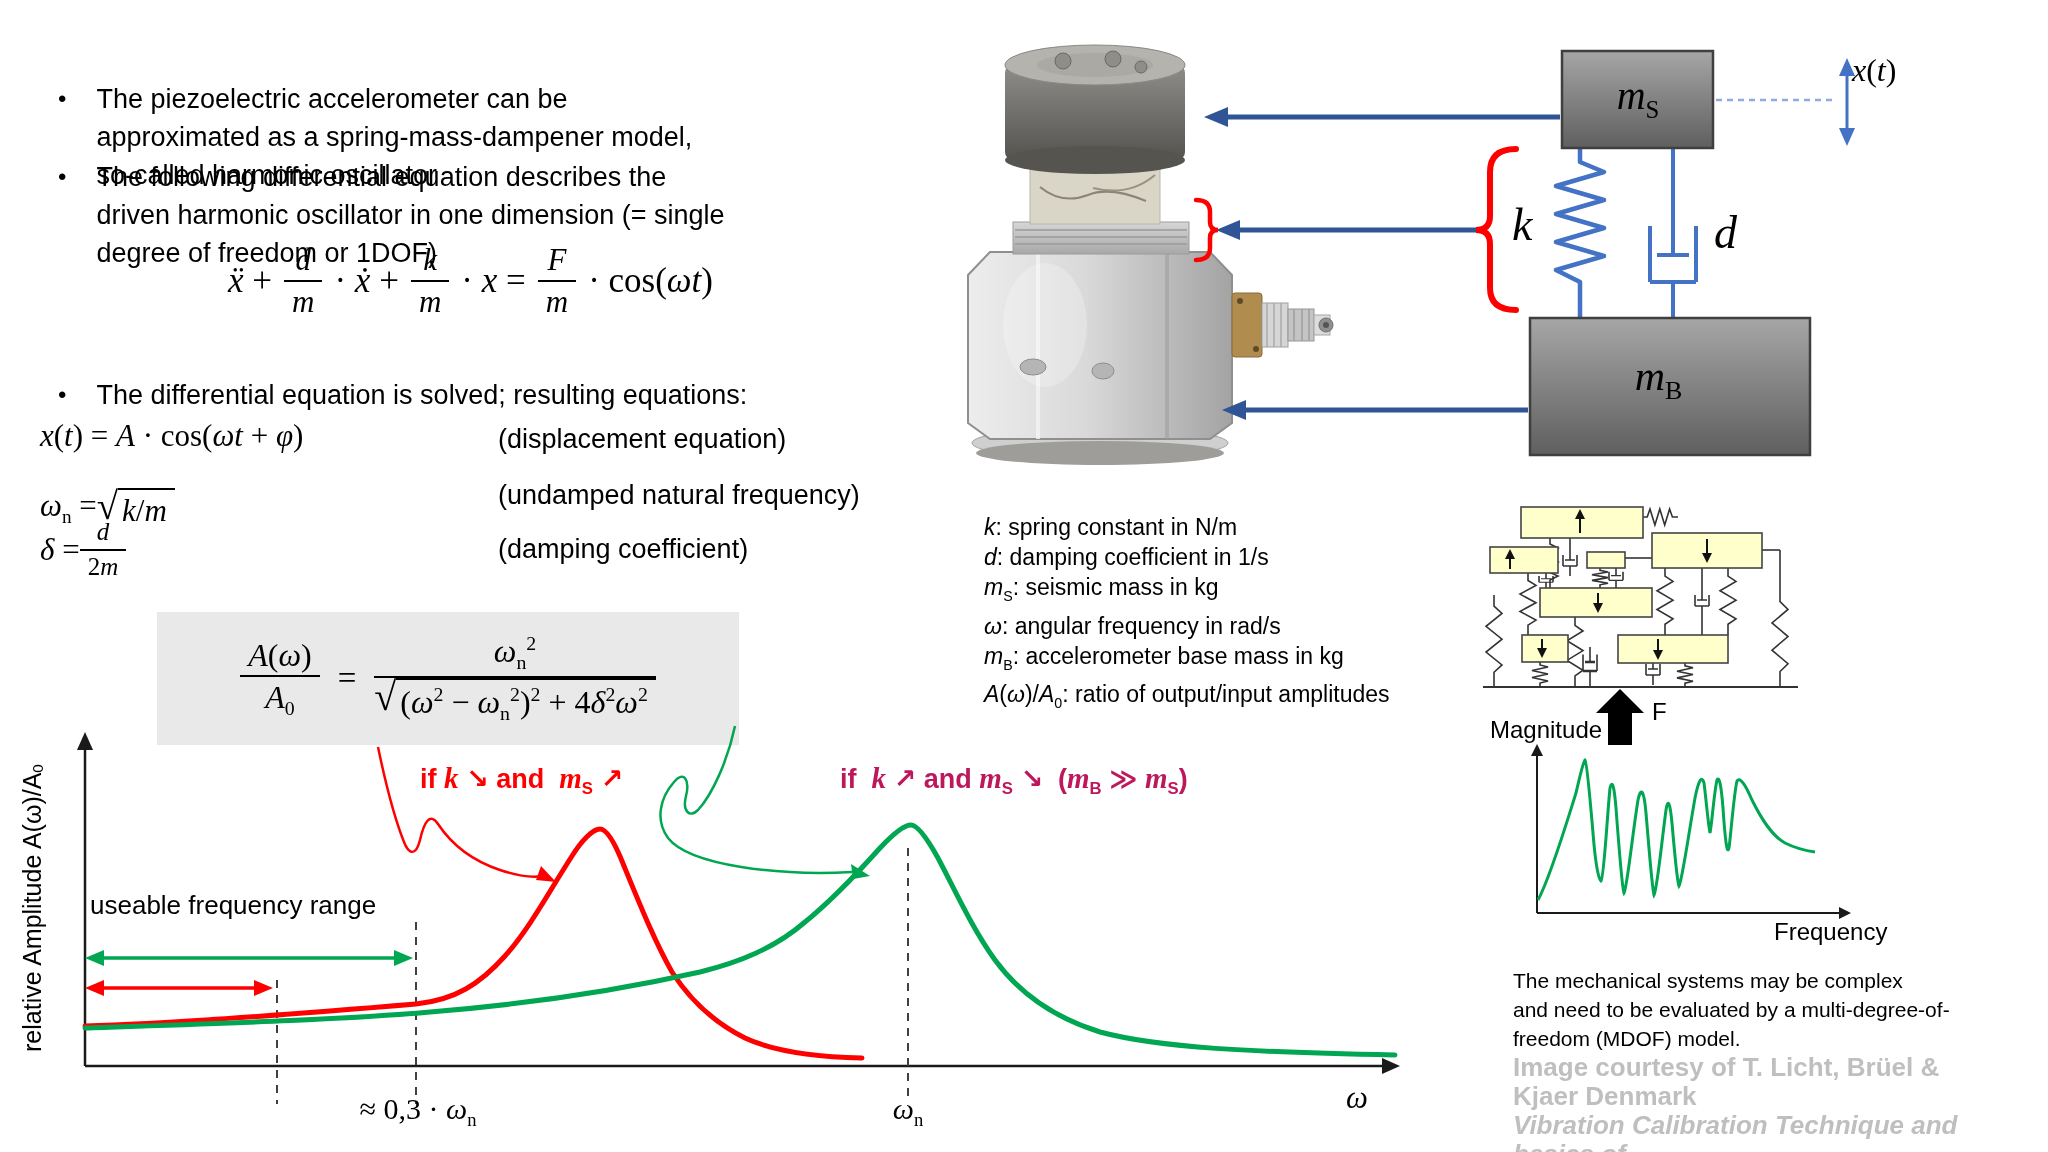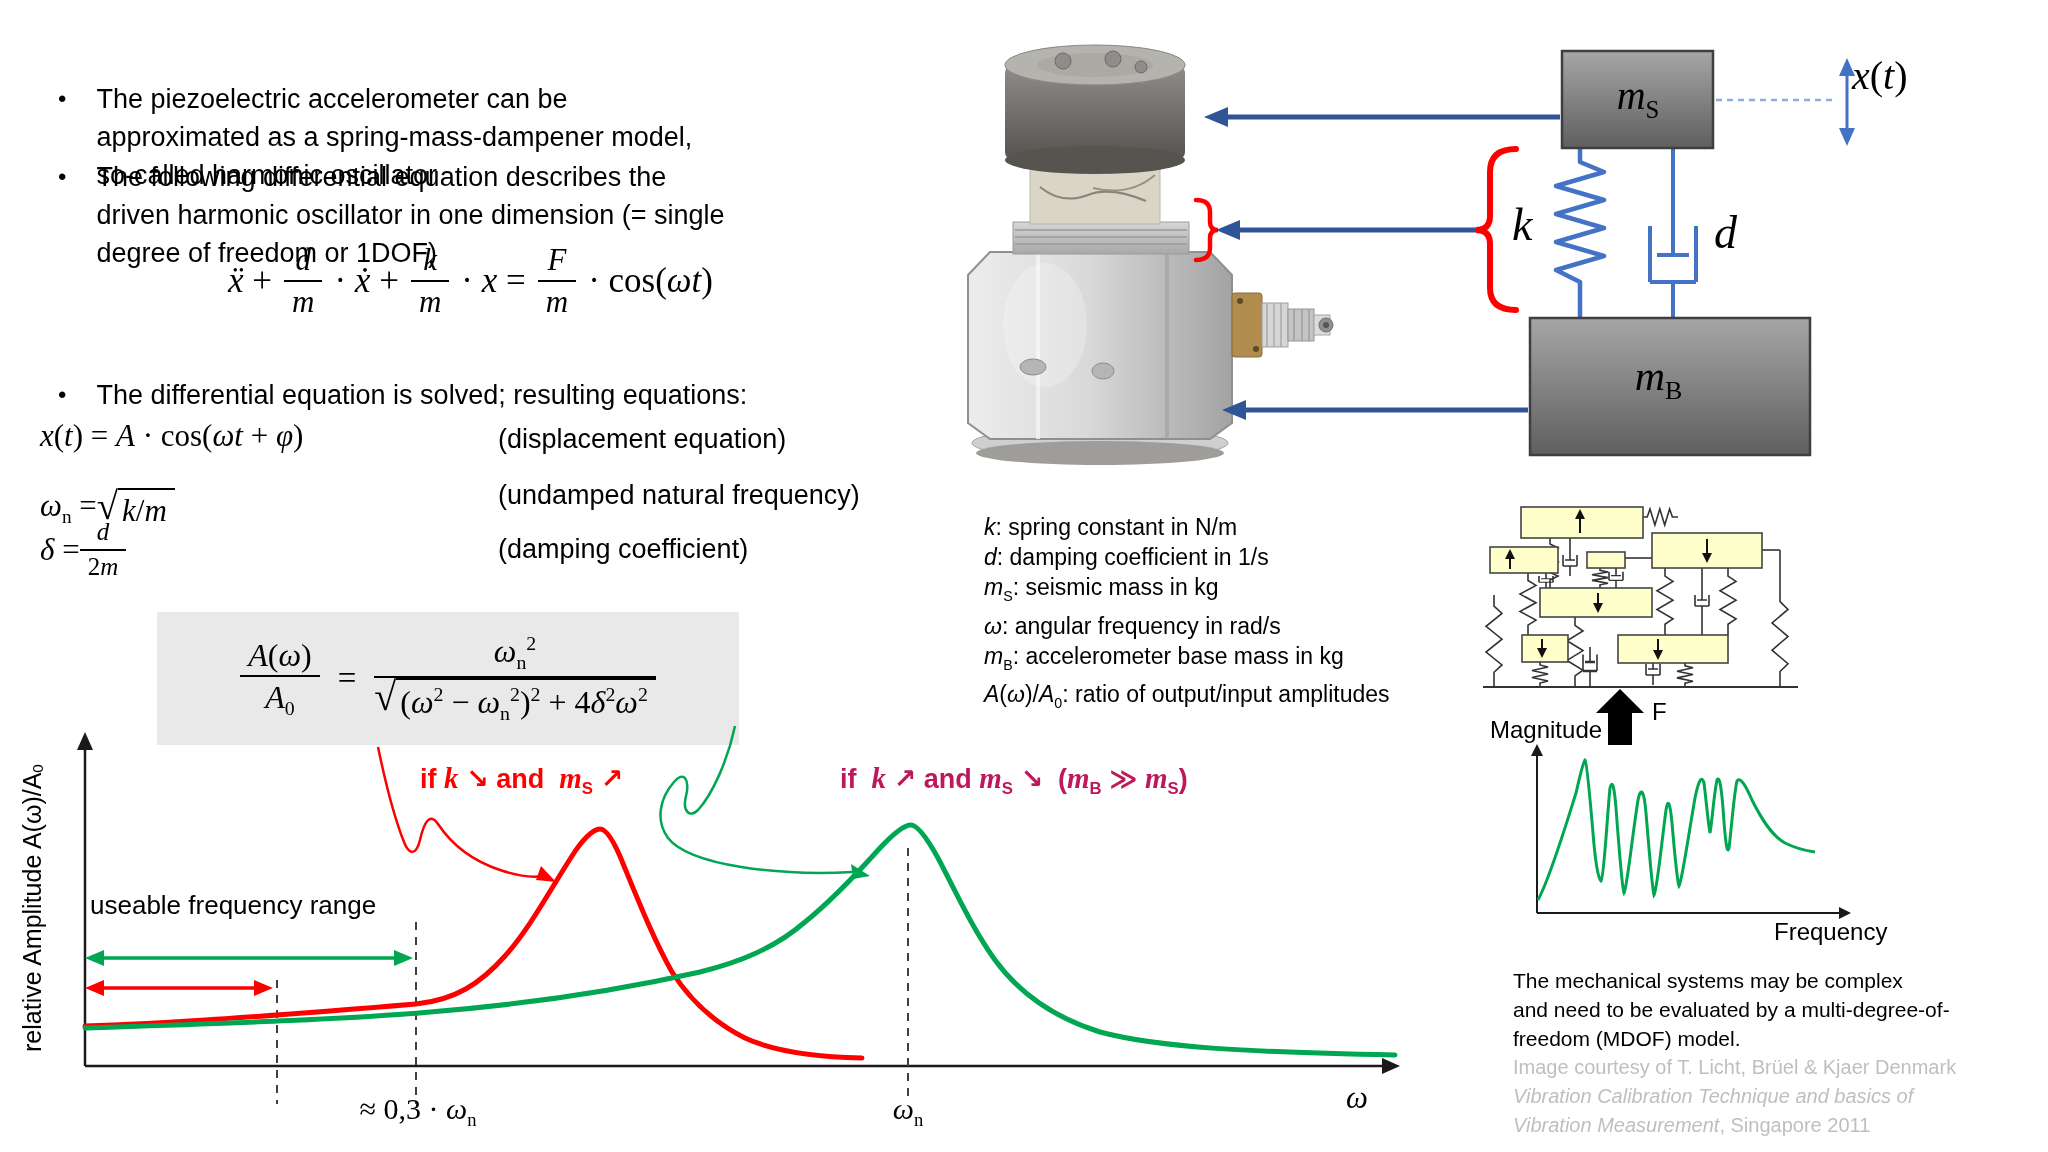--- a/index.html
+++ b/index.html
@@ -37,21 +37,21 @@
   .note{font-weight:bold;font-size:27px;white-space:nowrap;}
   .note i{font-size:29px;}
   .xtick{font-family:"Liberation Serif","DejaVu Serif",serif;font-size:30px;text-align:center;}
   .xlab{font-family:"Liberation Serif","DejaVu Serif",serif;font-style:italic;font-size:31px;}
   .ylabel{writing-mode:vertical-rl;transform:rotate(180deg);font-size:25px;text-align:center;}
   .range{font-size:26px;}
   
   .mlabel{font-family:"Liberation Serif","DejaVu Serif",serif;text-align:center;}
   
   .cap{font-size:21px;line-height:29px;}
-  .credit{font-size:20px;line-height:29px;color:#BFBFBF;}
+  .credit{font-size:26px;line-height:29px;color:#BFBFBF;font-weight:bold;}
   .small-ui{font-size:24px;}
 </style>
 </head>
 <body>
 
 <div class="slide">
 
   <div class="abs bullet" style="left:58px;top:80px;width:660px;">
     <span class="dot">•</span>
     <span>The piezoelectric accelerometer can be approximated as a spring-mass-dampener model, so-called harmonic oscillator</span>
@@ -228,21 +228,21 @@
     </g>
 
     <rect x="382" y="21" width="151" height="97" fill="url(#gmass)" stroke="#3f3f3f" stroke-width="2.5"></rect>
     <rect x="350" y="288" width="280" height="137" fill="url(#gmass)" stroke="#3f3f3f" stroke-width="2.5"></rect>
   </svg>
 
   <div class="abs mlabel" style="left:1562px;top:72px;width:152px;font-size:40px;"><i>m</i><sub>S</sub></div>
   <div class="abs mlabel" style="left:1530px;top:352px;width:257px;font-size:42px;"><i>m</i><sub>B</sub></div>
   <div class="abs mlabel" style="left:1512px;top:198px;font-size:46px;"><i>k</i></div>
   <div class="abs mlabel" style="left:1714px;top:206px;font-size:46px;"><i>d</i></div>
-  <div class="abs mlabel" style="left:1852px;top:52px;font-size:40px;"><i>x</i>(<i>t</i>)</div>
+  <div class="abs mlabel" style="left:1852px;top:52px;font-size:32px;"><i>x</i>(<i>t</i>)</div>
 
   <svg class="abs" style="left:0px;top:560px;" width="1420" height="592" viewBox="0 0 1420 592">
 
     <g stroke="#1a1a1a" stroke-width="2.5" fill="#1a1a1a">
       <line x1="85" y1="188" x2="85" y2="506"></line>
       <polygon points="85,172 77,190 93,190" stroke="none"></polygon>
       <line x1="85" y1="506" x2="1384" y2="506"></line>
       <polygon points="1400,506 1382,498 1382,514" stroke="none"></polygon>
     </g>
 

